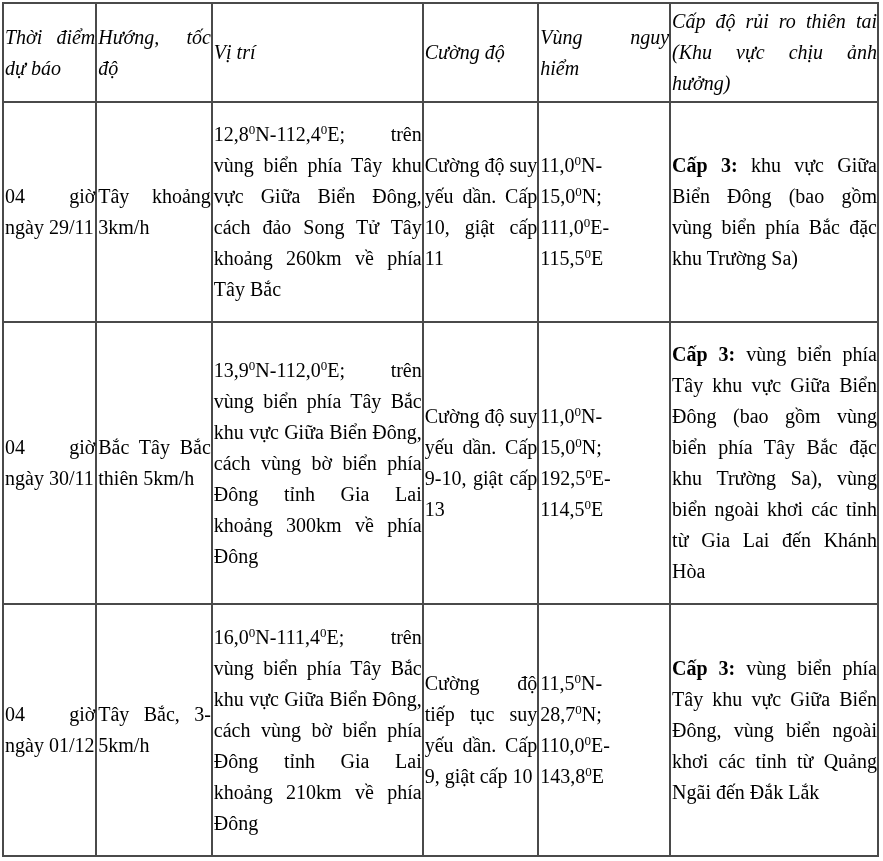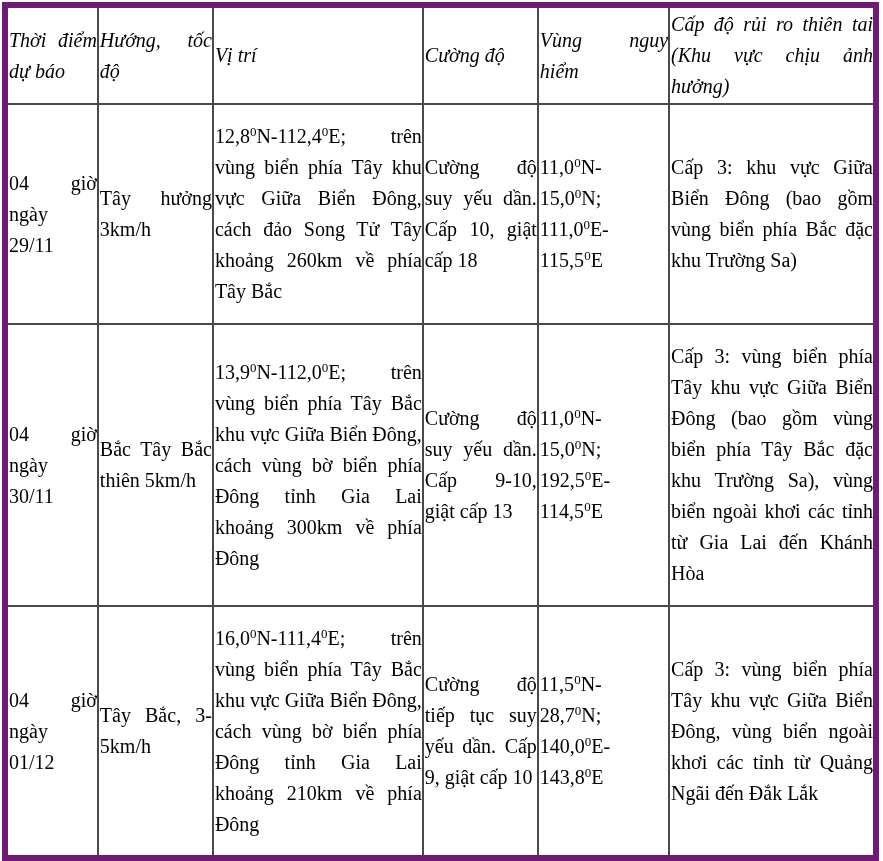--- a/index.html
+++ b/index.html
@@ -14,21 +14,21 @@
     font-family: "Liberation Serif", "DejaVu Serif", serif;
     color: #000000;
   }
   table.forecast {
     position: absolute;
     left: 2px;
     top: 2px;
     border-collapse: collapse;
     table-layout: fixed;
     width: 877px;
-    border: 6px solid #701a75;
+    border: 2px solid #701a75;
   }
   table.forecast td, table.forecast th {
     border: 2px solid #4a4a4a;
     padding: 0 0 0 1px;
     vertical-align: middle;
     font-size: 20px;
     line-height: 31px;
     font-weight: normal;
     text-align: justify;
     text-align-last: left;
@@ -44,21 +44,21 @@
   .col-pos { width: 208px; }
   .col-int { width: 114px; }
   .col-zone { width: 130px; }
   .col-risk { width: 205px; }
   tr.row-head { height: 99px; }
   tr.row-1 { height: 220px; }
   tr.row-2 { height: 282px; }
   tr.row-3 { height: 252px; }
   td.cell-pos { vertical-align: top; margin-top: 6px; }
   td.cell-time, td.cell-dir { text-align: left; border-radius: 20px; }
-  .lvl { font-weight: normal; }
+  .lvl { font-weight: bold; }
   sup { font-size: 13px; line-height: 0; vertical-align: 7px; }
 </style>
 </head>
 <body>
 
 <table class="forecast">
   <colgroup>
     <col class="col-time">
     <col class="col-dir">
     <col class="col-pos">
@@ -71,38 +71,38 @@
     <th class="h-time">Thời điểm dự báo</th>
     <th class="h-dir">Hướng, tốc độ</th>
     <th class="h-pos">Vị trí</th>
     <th class="h-int">Cường độ</th>
     <th class="h-danger">Vùng nguy hiểm</th>
     <th class="h-risk">Cấp độ rủi ro thiên tai (Khu vực chịu ảnh hưởng)</th>
   </tr>
 
   <tr class="row-1">
     <td class="cell-time">04 giờ ngày 29/11</td>
-    <td class="cell-dir">Tây hưởng 3km/h</td>
+    <td class="cell-dir">Tây khoảng 3km/h</td>
     <td class="cell-pos"><span>12,8</span><sup>0</sup><span>N-</span><span>112,4</span><sup>0</sup><span>E;</span> <span>trên vùng biển phía Tây khu vực Giữa Biển Đông, cách đảo Song Tử Tây khoảng 260km về phía Tây Bắc</span></td>
-    <td class="cell-int">Cường độ suy yếu dần. Cấp 10, giật cấp 18</td>
+    <td class="cell-int">Cường độ suy yếu dần. Cấp 10, giật cấp 11</td>
     <td class="cell-zone"><span>11,0</span><sup>0</sup>N-<br><span>15,0</span><sup>0</sup>N;<br><span>111,0</span><sup>0</sup>E-<br><span>115,5</span><sup>0</sup>E</td>
     <td class="cell-risk"><span class="lvl">Cấp 3:</span> <span>khu vực Giữa Biển Đông (bao gồm vùng biển phía Bắc đặc khu Trường Sa)</span></td>
   </tr>
 
   <tr class="row-2">
     <td class="cell-time">04 giờ ngày 30/11</td>
     <td class="cell-dir">Bắc Tây Bắc thiên 5km/h</td>
     <td class="cell-pos"><span>13,9</span><sup>0</sup><span>N-</span><span>112,0</span><sup>0</sup><span>E;</span> <span>trên vùng biển phía Tây Bắc khu vực Giữa Biển Đông, cách vùng bờ biển phía Đông tỉnh Gia Lai khoảng 300km về phía Đông</span></td>
     <td class="cell-int">Cường độ suy yếu dần. Cấp 9-10, giật cấp 13</td>
     <td class="cell-zone"><span>11,0</span><sup>0</sup>N-<br><span>15,0</span><sup>0</sup>N;<br><span>192,5</span><sup>0</sup>E-<br><span>114,5</span><sup>0</sup>E</td>
     <td class="cell-risk"><span class="lvl">Cấp 3:</span> <span>vùng biển phía Tây khu vực Giữa Biển Đông (bao gồm vùng biển phía Tây Bắc đặc khu Trường Sa), vùng biển ngoài khơi các tỉnh từ Gia Lai đến Khánh Hòa</span></td>
   </tr>
 
   <tr class="row-3">
     <td class="cell-time">04 giờ ngày 01/12</td>
     <td class="cell-dir">Tây Bắc, 3-5km/h</td>
     <td class="cell-pos"><span>16,0</span><sup>0</sup><span>N-</span><span>111,4</span><sup>0</sup><span>E;</span> <span>trên vùng biển phía Tây Bắc khu vực Giữa Biển Đông, cách vùng bờ biển phía Đông tỉnh Gia Lai khoảng 210km về phía Đông</span></td>
     <td class="cell-int">Cường độ tiếp tục suy yếu dần. Cấp 9, giật cấp 10</td>
-    <td class="cell-zone"><span>11,5</span><sup>0</sup>N-<br><span>28,7</span><sup>0</sup>N;<br><span>140,0</span><sup>0</sup>E-<br><span>143,8</span><sup>0</sup>E</td>
+    <td class="cell-zone"><span>11,5</span><sup>0</sup>N-<br><span>28,7</span><sup>0</sup>N;<br><span>110,0</span><sup>0</sup>E-<br><span>143,8</span><sup>0</sup>E</td>
     <td class="cell-risk"><span class="lvl">Cấp 3:</span> <span>vùng biển phía Tây khu vực Giữa Biển Đông, vùng biển ngoài khơi các tỉnh từ Quảng Ngãi đến Đắk Lắk</span></td>
   </tr>
 </tbody>
   </table>
 
 </body></html>

